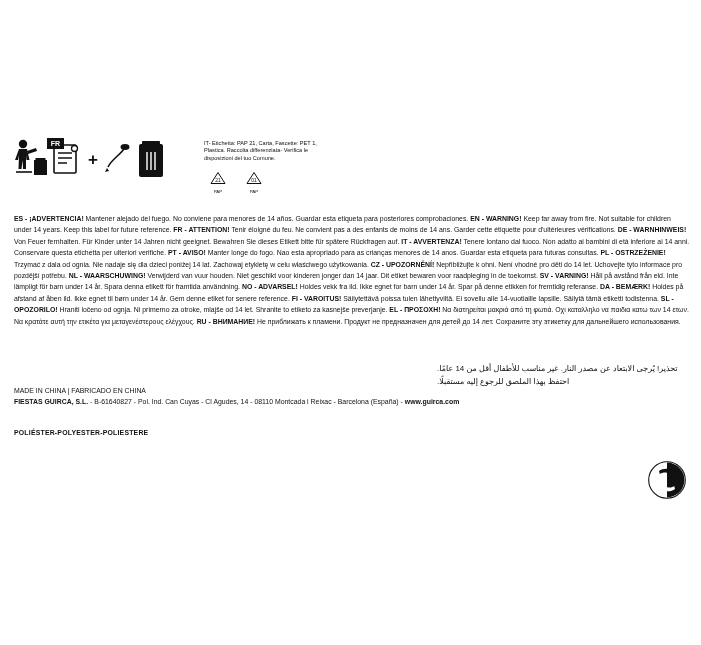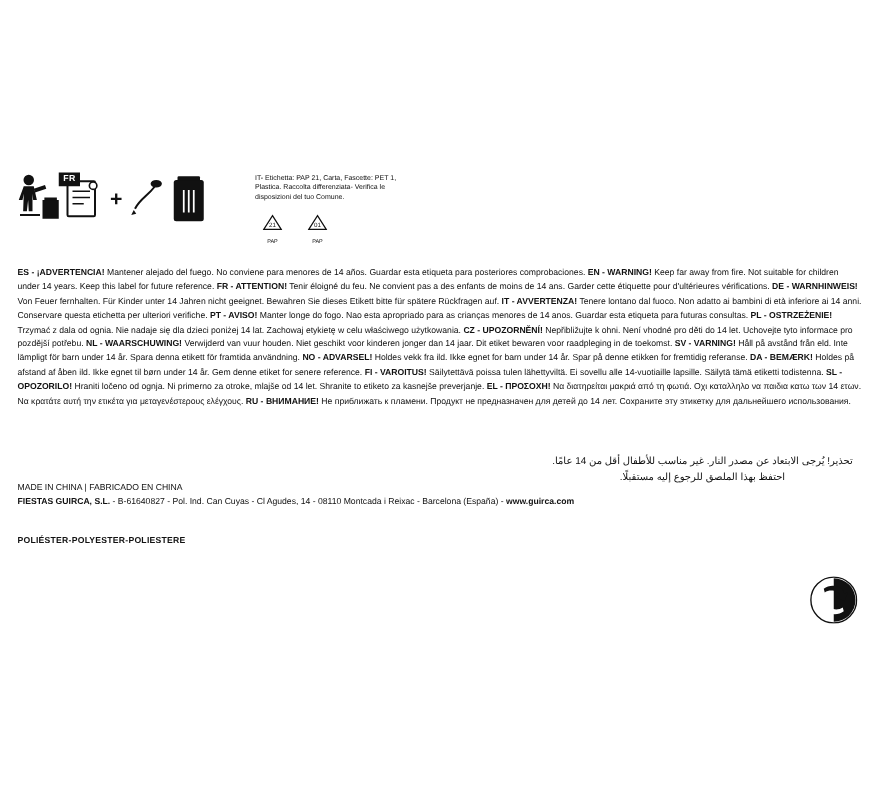--- a/index.html
+++ b/index.html
@@ -117,21 +117,21 @@
     color: #111;
     text-align: left;
   }
   .warnings b { font-weight: bold; }
 
   .arabic {
     position: absolute;
     right: 14px;
     top: 362px;
     width: 250px;
-    text-align: center;
+    text-align: left;
     direction: rtl;
     font-size: 8px;
     line-height: 13px;
     color: #111;
   }
 
   
   .made-in {
     position: absolute;
     left: 14px;

